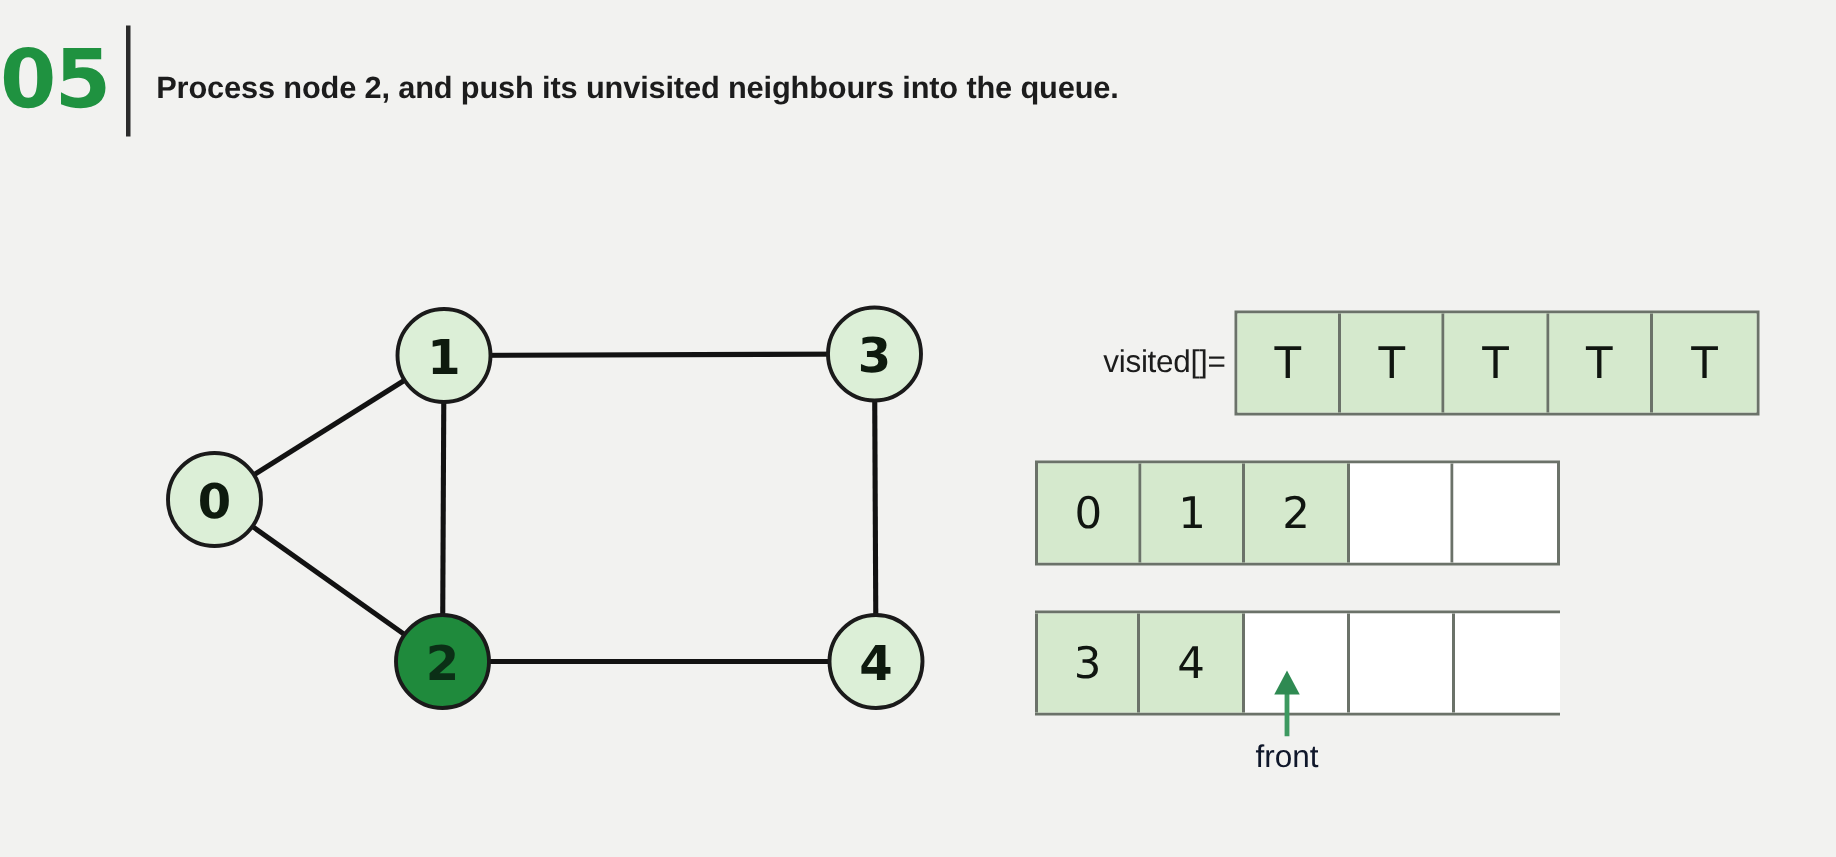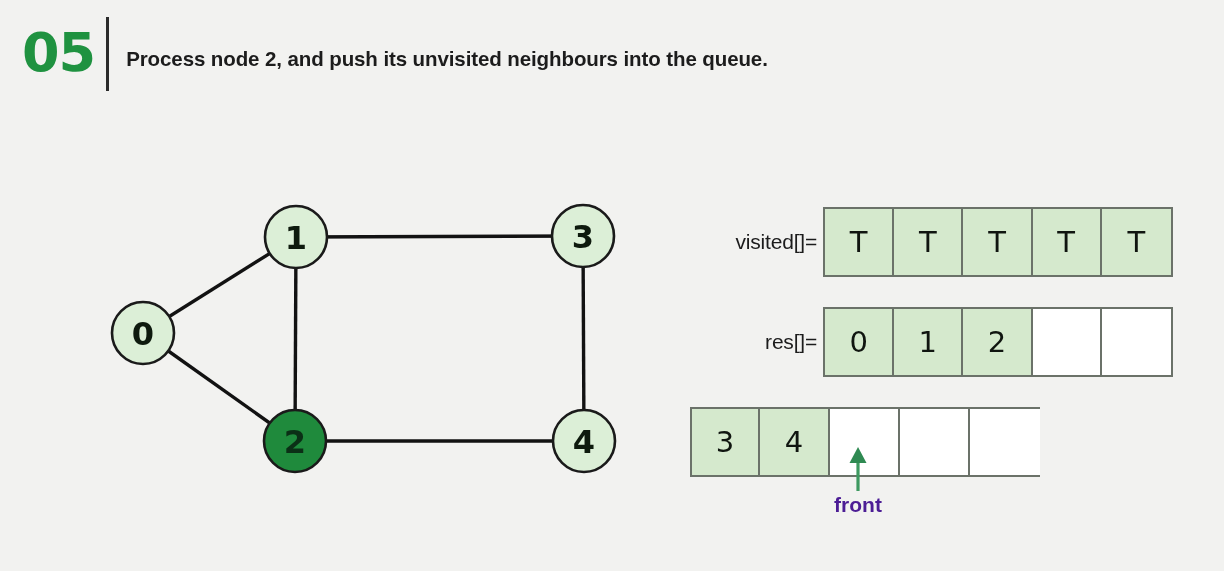--- a/index.html
+++ b/index.html
@@ -19,21 +19,20 @@
   #header {
     position: absolute;
     left: 0;
     top: 0;
     width: 1224px;
     height: 105px;
     display: flex;
     align-items: center;
   }
   #step-number {
-    margin-left: 22px;
     font-size: 54px;
     font-weight: bold;
     color: #1f9240;
     letter-spacing: -1px;
     line-height: 1;
     font-family: "DejaVu Sans", sans-serif;
   }
   #header-divider {
     width: 3px;
     height: 74px;
@@ -151,22 +150,22 @@
     display: flex;
     flex-direction: column;
     align-items: center;
   }
   #front-arrow-svg {
     display: block;
   }
   #front-label {
     margin-top: 2px;
     font-size: 21px;
-    color: #4c1d95;
-    font-weight: 700;
+    color: #0f172a;
+    font-weight: 400;
   }
 </style>
 </head>
 <body>
 
 <div id="header">
   <div id="step-number">05</div>
   <div id="header-divider"></div>
   <div id="header-text">Process node 2, and push its unvisited neighbours into the queue.</div>
 </div>
@@ -213,21 +212,20 @@
     <div class="array-cells" id="cells-visited">
         <div class="array-cell filled">T</div>
         <div class="array-cell filled">T</div>
         <div class="array-cell filled">T</div>
         <div class="array-cell filled">T</div>
         <div class="array-cell filled">T</div>
       </div>
   </div>
 
   <div class="array-row" id="row-res" style="top:170px;">
-    <div class="array-label">res[]=</div>
     <div class="array-cells" id="cells-res">
         <div class="array-cell filled">0</div>
         <div class="array-cell filled">1</div>
         <div class="array-cell filled">2</div>
         <div class="array-cell"></div>
         <div class="array-cell"></div>
       </div>
   </div>
 
   <div class="array-row" id="row-queue" style="top:270px;">

